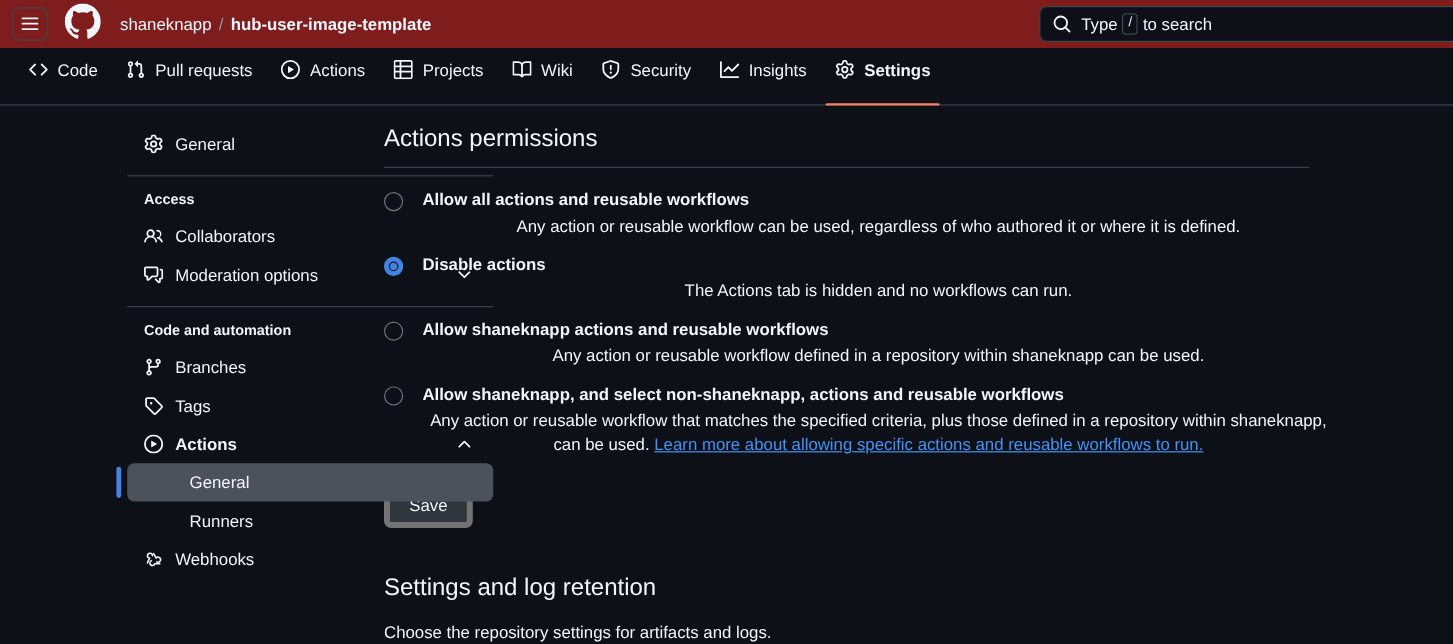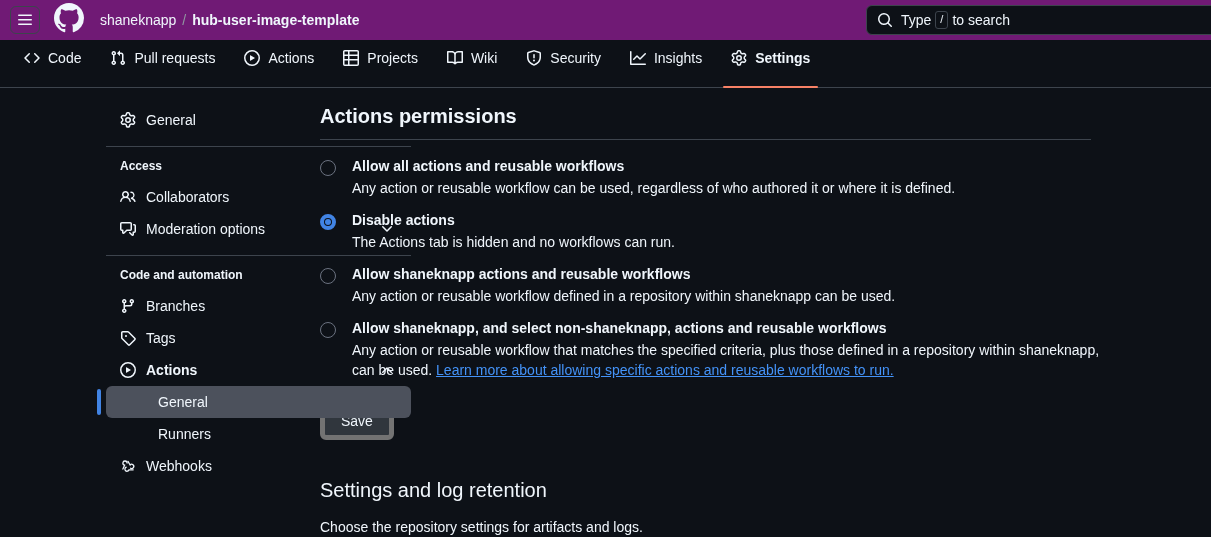--- a/index.html
+++ b/index.html
@@ -11,21 +11,21 @@
     overflow: hidden;
   }
   body { color: #e6edf3; -webkit-font-smoothing: antialiased; }
 
   
   .app-header {
     height: 40px;
     display: flex;
     align-items: center;
     padding: 0 8px 0 10px;
-    background: #701a75;
+    background: #7f1d1d;
     position: relative;
   }
   .hamburger-btn {
     width: 30px; height: 28px;
     border: 1px solid #3d444d;
     border-radius: 6px;
     display: flex; align-items: center; justify-content: center;
     background: transparent;
     cursor: pointer;
     flex: 0 0 auto;
@@ -74,21 +74,21 @@
   }
 
   
   .repo-nav {
     height: 48px;
     display: flex;
     align-items: flex-end;
     padding: 0 16px;
     border-bottom: 1px solid #3d444d;
     background: #0d1117;
-    gap: 5px;
+    gap: 0;
   }
   .tab {
     display: flex; align-items: center; gap: 8px;
     padding: 0 8px 0 8px;
     height: 46px;
     margin-right: 8px;
     font-size: 14px;
     color: #f0f6fc;
     cursor: pointer;
     position: relative;
@@ -167,21 +167,21 @@
   }
 
   
   .content {
     flex: 1 1 auto;
     padding: 16px 0 0 8px;
     overflow: hidden;
   }
   .section-title {
     font-size: 20px;
-    font-weight: 700;
+    font-weight: 400;
     color: #f0f6fc;
     line-height: 1.25;
     padding-bottom: 10px;
   }
   .hr {
     height: 1px;
     background: #3d444d;
     margin-bottom: 16px;
     width: 771px;
   }
@@ -223,20 +223,21 @@
     line-height: 20px;
     cursor: pointer;
   }
   .radio-desc {
     font-size: 14px;
     color: #f0f6fc;
     line-height: 20px;
     margin-left: 32px;
     margin-bottom: 12px;
     max-width: 760px;
+    text-align: center;
   }
   .radio-desc a {
     color: #4493f8;
     text-decoration: underline;
   }
   .save-btn {
     margin-top: 10px;
     background: #30363d;
     border: 5px solid #737373;
     color: #f0f6fc;

